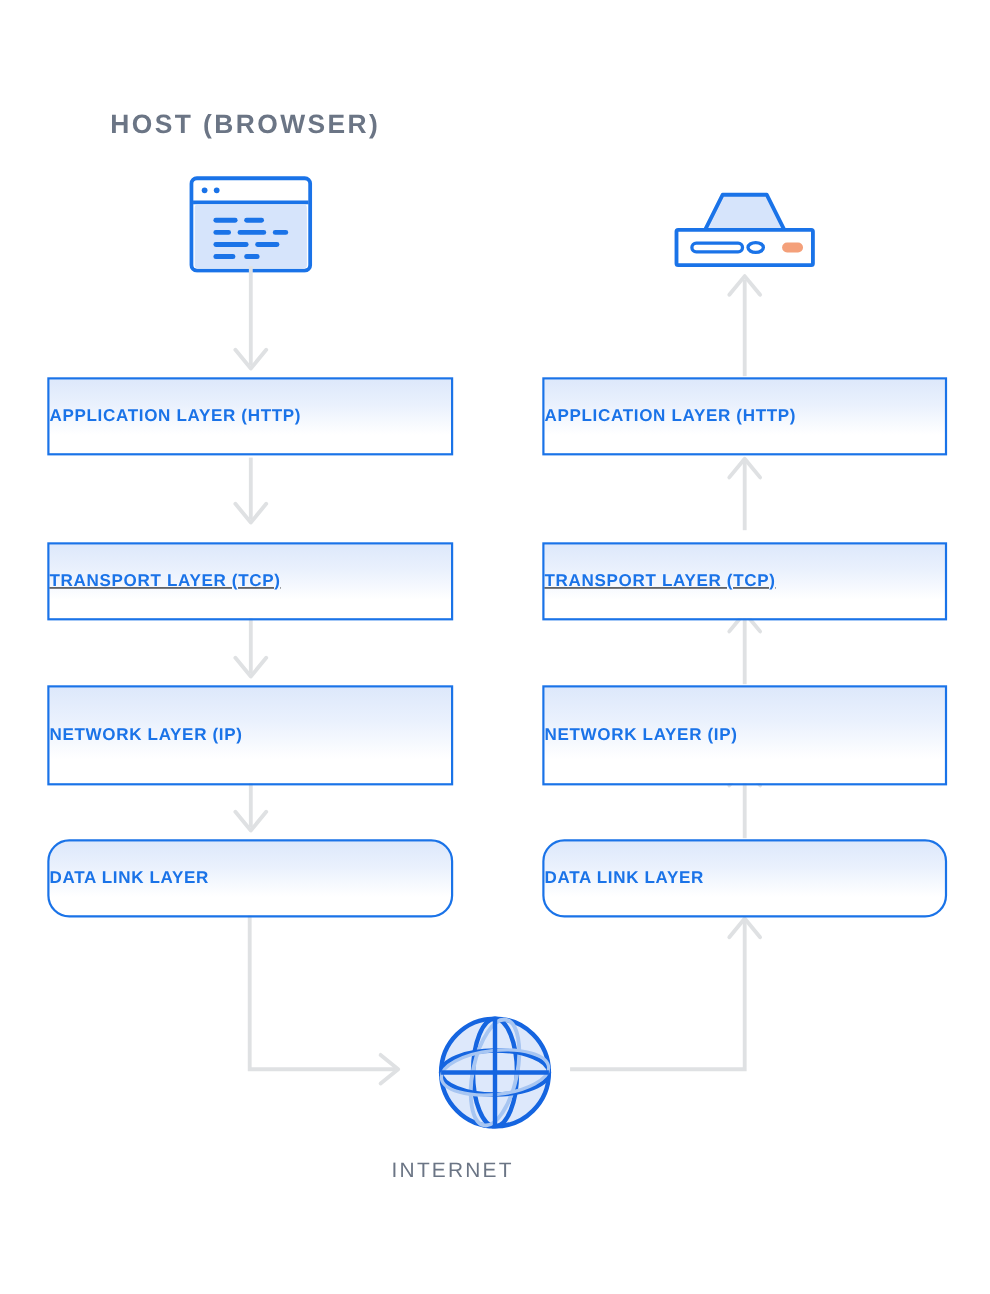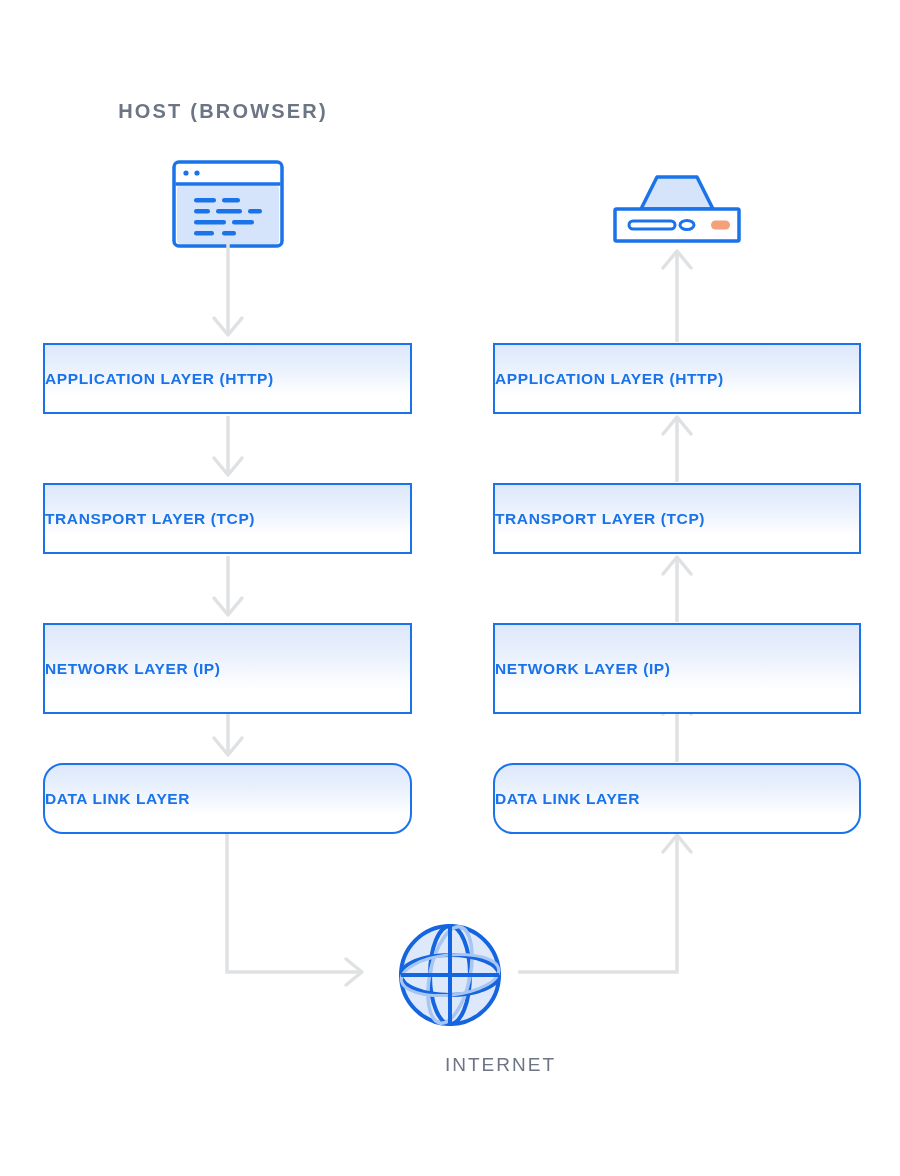--- a/index.html
+++ b/index.html
@@ -17,21 +17,21 @@
   #stage {
     position: absolute;
     left: 0;
     top: 0;
     width: 900px;
     height: 1176px;
   }
   .col-title {
     position: absolute;
     text-align: center;
-    font-size: 20px;
+    font-size: 24px;
     font-weight: 600;
     letter-spacing: 2.2px;
     color: #6b7585;
     white-space: nowrap;
   }
   #title-host  { left: 73px;  top: 100px; width: 300px; }
   #title-target{ left: 522px; top: 102px; width: 300px; }
 
   .layer-box {
     position: absolute;
@@ -45,37 +45,37 @@
   .layer-box > span {
     font-size: 15.5px;
     font-weight: 700;
     letter-spacing: 0.6px;
     color: #1a73e8;
     white-space: nowrap;
   }
   .col-left  { left: 43px;  width: 369px; }
   .col-right { left: 493px; width: 368px; }
   .row-1 { top: 343px; height: 71px; }
-  .row-2 { top: 483px; height: 71px; }
+  .row-2 { top: 493px; height: 71px; text-decoration: underline; }
   .row-3 { top: 623px; height: 91px; }
   .row-4 { top: 763px; height: 71px; border-radius: 20px; }
 
   .icon-abs { position: absolute; }
   #browser-icon { left: 172px; top: 160px; }
   #server-icon  { left: 611px; top: 173px; }
   #globe-icon   { left: 396px; top: 921px; }
 
   .arrow-svg { position: absolute; overflow: visible; }
 
   #internet-label {
     position: absolute;
     left: 356px;
     top: 1054px;
     width: 200px;
-    text-align: right;
+    text-align: left;
     font-size: 19px;
     font-weight: 400;
     letter-spacing: 2px;
     color: #6b7585;
     white-space: nowrap;
   }
 </style>
 </head>
 <body>
 

